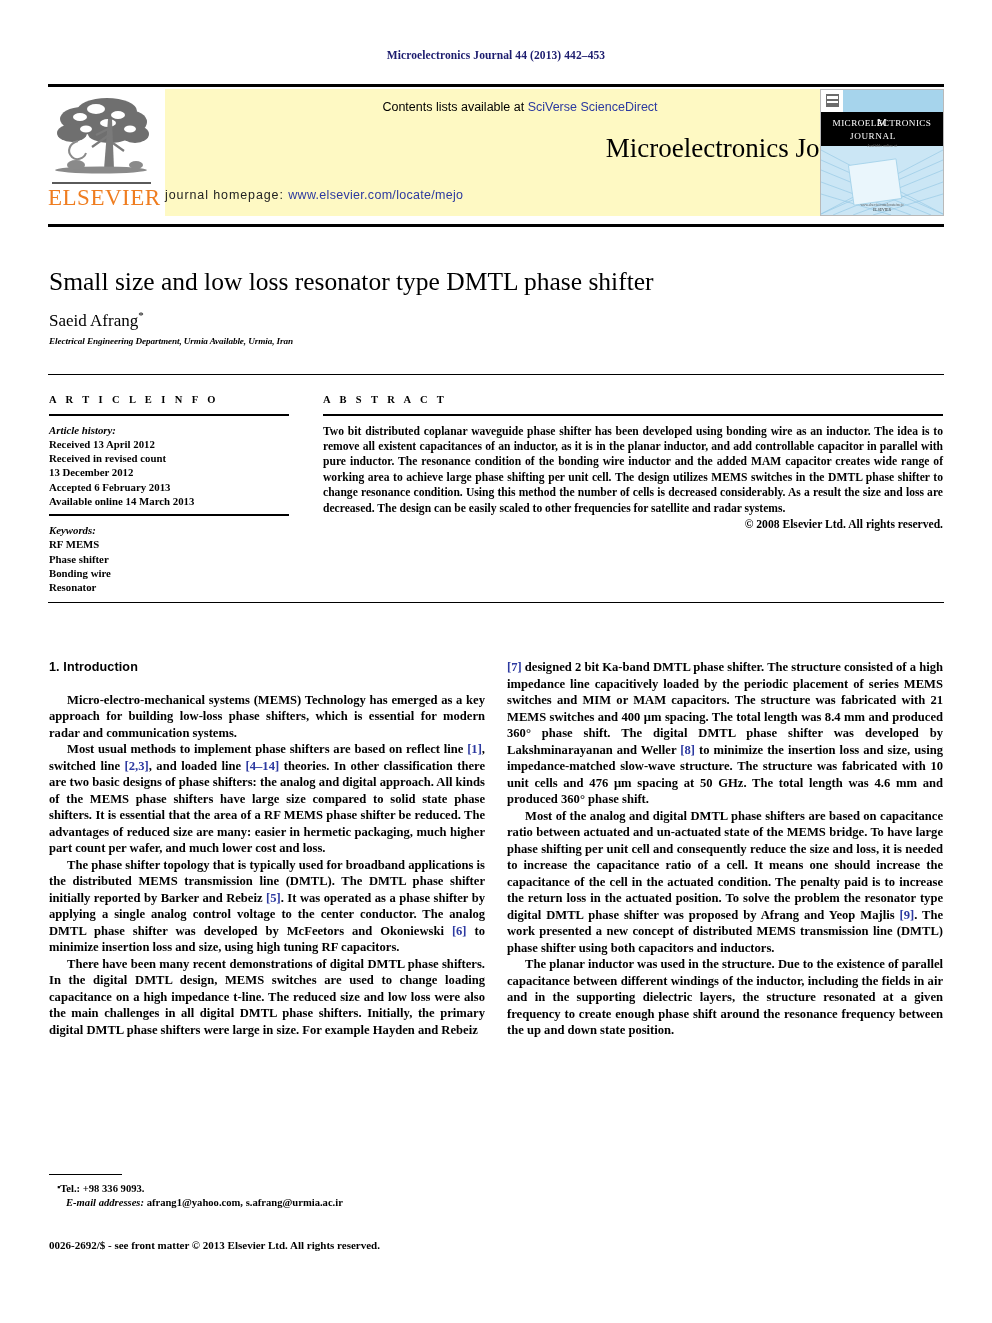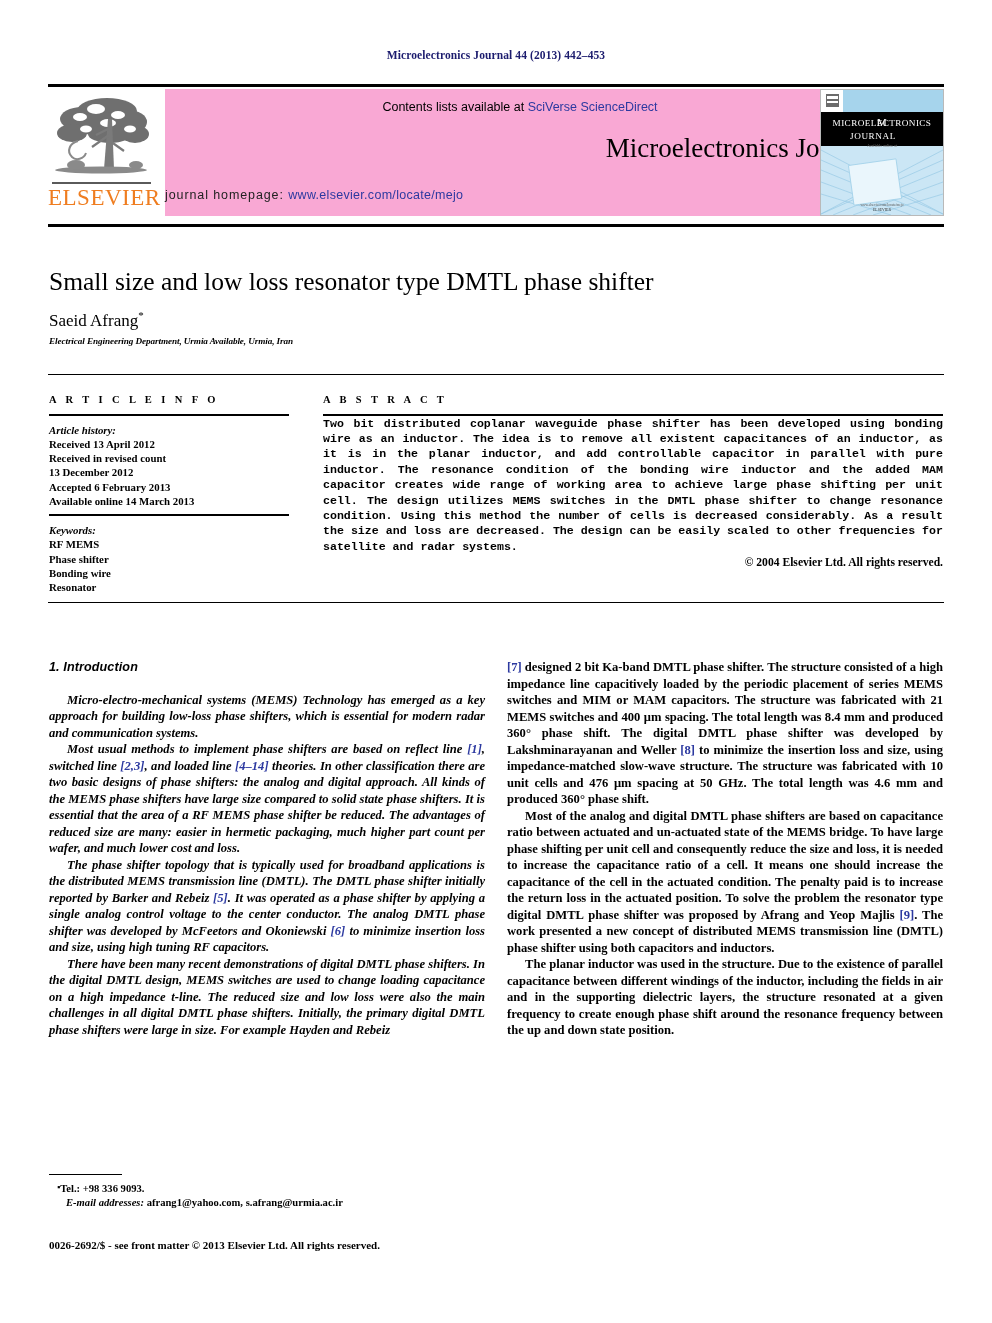--- a/index.html
+++ b/index.html
@@ -72,21 +72,21 @@
     left: 4px; top: 93px;
     width: 99px; height: 2px;
     background: #5a5a5a;
   }
 
   .banner {
     position: absolute;
     left: 117px; top: 0;
     width: 710px;
     height: 127px;
-    background: #f9a8d4;
+    background: #fef9c3;
   }
   .banner-line1 {
     position: absolute;
     left: 0; top: 11px;
     width: 710px;
     text-align: center;
     font-family: "Liberation Sans", sans-serif;
     font-size: 12.5px;
     color: #000;
   }
@@ -203,21 +203,22 @@
   .info-block .ital {
     font-style: italic;
   }
   .hr-thin2 {
     margin-top: 6px;
     width: 100%;
     height: 1.6px;
     background: #000;
   }
   .abs-body {
-    font-family: Liberation Mono, monospace;
+    margin-top: 8px;
+    font-family: Liberation Serif, serif;
     font-weight: bold;
     font-size: 11.6px;
     line-height: 15.4px;
     text-align: justify;
     color: #000;
   }
   .copyright {
     margin-top: 2px;
     text-align: right;
     font-family: "Liberation Serif", serif;
@@ -238,21 +239,21 @@
     position: absolute;
     top: 659px;
     width: 436px;
     font-family: "Liberation Serif", serif;
     font-weight: bold;
     font-size: 12.6px;
     line-height: 16.5px;
     text-align: justify;
     color: #000;
   }
-  .col-left  { left: 49px; font-style: italic; }
+  .col-left  { left: 49px; }
   .col-right { left: 507px; }
   .sec-title {
     font-family: "Liberation Sans", sans-serif;
     font-weight: bold;
     font-size: 12.6px;
     margin: 0 0 16px 0;
     text-align: left;
     letter-spacing: 0.1px;
   }
   .col p {
@@ -392,21 +393,21 @@
       <div>Phase shifter</div>
       <div>Bonding wire</div>
       <div>Resonator</div>
     </div>
   </div>
 
   <div class="abs-col">
     <div class="sec-head">A B S T R A C T</div>
     <div class="hr-thin"></div>
     <div class="abs-body">Two bit distributed coplanar waveguide phase shifter has been developed using bonding wire as an inductor. The idea is to remove all existent capacitances of an inductor, as it is in the planar inductor, and add controllable capacitor in parallel with pure inductor. The resonance condition of the bonding wire inductor and the added MAM capacitor creates wide range of working area to achieve large phase shifting per unit cell. The design utilizes MEMS switches in the DMTL phase shifter to change resonance condition. Using this method the number of cells is decreased considerably. As a result the size and loss are decreased. The design can be easily scaled to other frequencies for satellite and radar systems.</div>
-    <div class="copyright">© 2004 Elsevier Ltd. All rights reserved.</div>
+    <div class="copyright">© 2008 Elsevier Ltd. All rights reserved.</div>
   </div>
 
   <div class="rule-info-bottom"></div>
 
   <div class="col col-left">
     <div class="sec-title">1.  Introduction</div>
     <p>Micro-electro-mechanical systems (MEMS) Technology has emerged as a key approach for building low-loss phase shifters, which is essential for modern radar and communication systems.</p>
     <p>Most usual methods to implement phase shifters are based on reflect line <span class="ref" style="color:#2c39a0">[1]</span>, switched line <span class="ref" style="color:#2c39a0">[2,3]</span>, and loaded line <span class="ref" style="color:#2c39a0">[4–14]</span> theories. In other classification there are two basic designs of phase shifters: the analog and digital approach. All kinds of the MEMS phase shifters have large size compared to solid state phase shifters. It is essential that the area of a RF MEMS phase shifter be reduced. The advantages of reduced size are many: easier in hermetic packaging, much higher part count per wafer, and much lower cost and loss.</p>
     <p>The phase shifter topology that is typically used for broadband applications is the distributed MEMS transmission line (DMTL). The DMTL phase shifter initially reported by Barker and Rebeiz <span class="ref" style="color:#2c39a0">[5]</span>. It was operated as a phase shifter by applying a single analog control voltage to the center conductor. The analog DMTL phase shifter was developed by McFeetors and Okoniewski <span class="ref" style="color:#2c39a0">[6]</span> to minimize insertion loss and size, using high tuning RF capacitors.</p>
     <p>There have been many recent demonstrations of digital DMTL phase shifters. In the digital DMTL design, MEMS switches are used to change loading capacitance on a high impedance t-line. The reduced size and low loss were also the main challenges in all digital DMTL phase shifters. Initially, the primary digital DMTL phase shifters were large in size. For example Hayden and Rebeiz</p>

